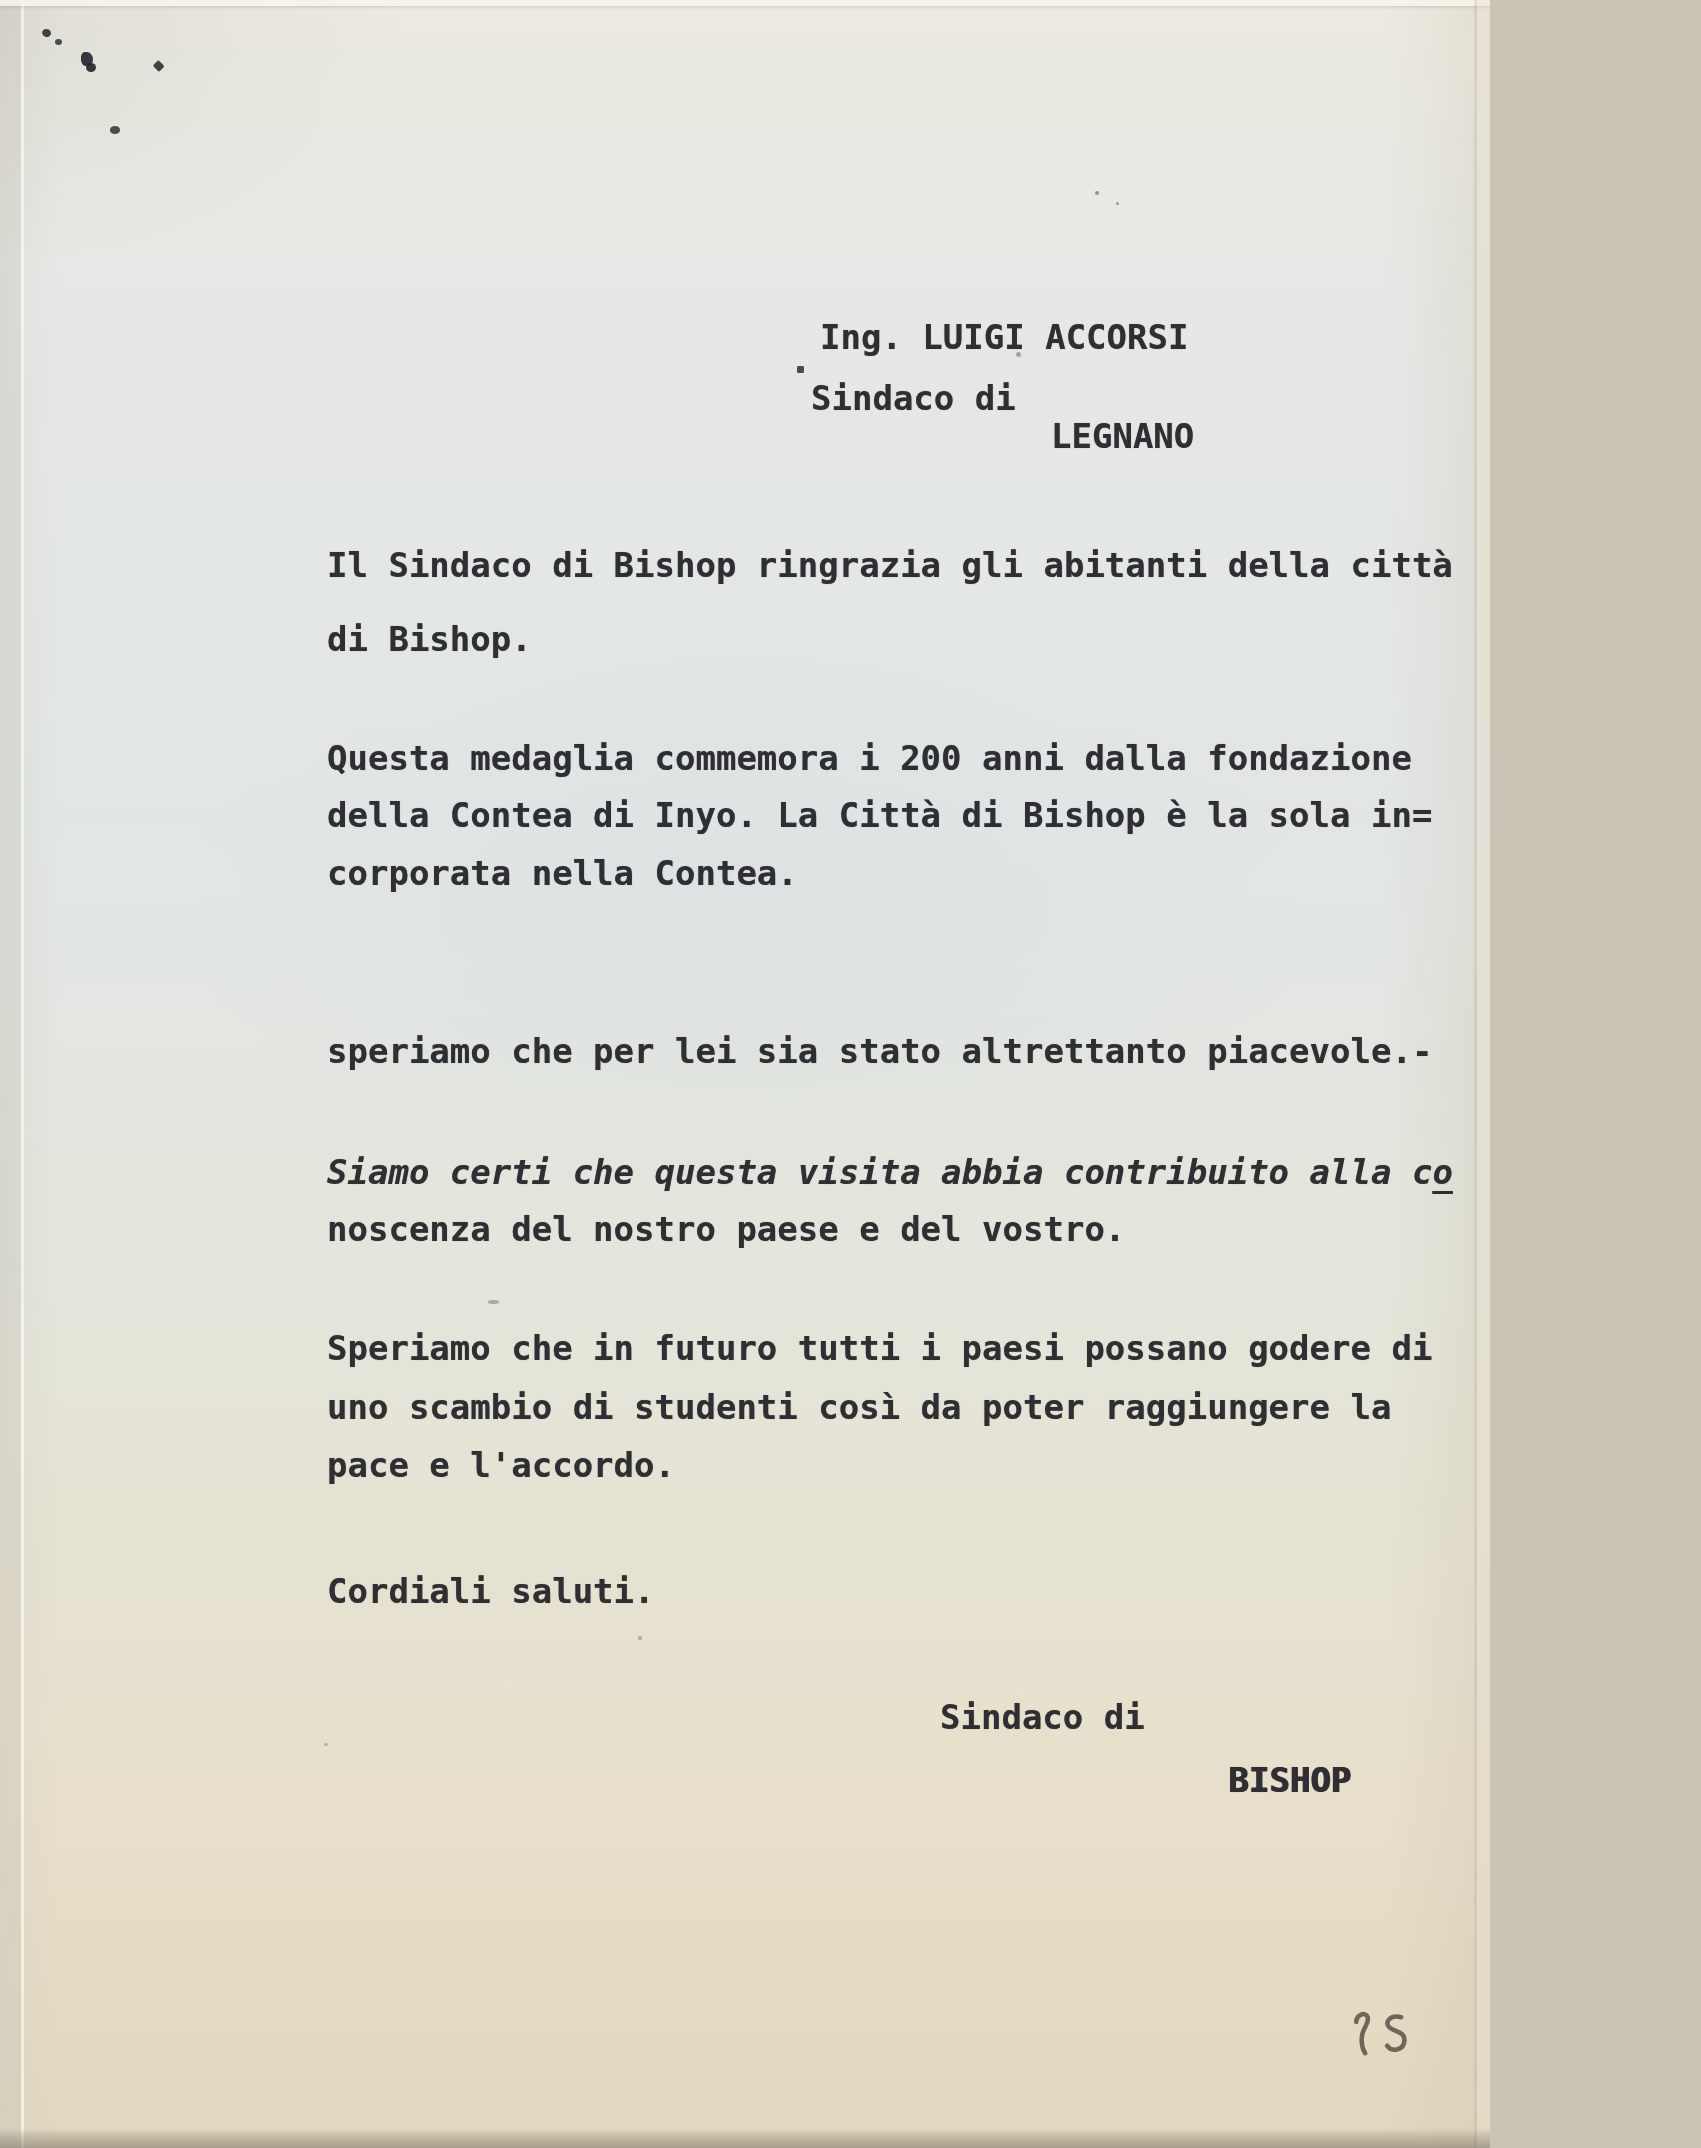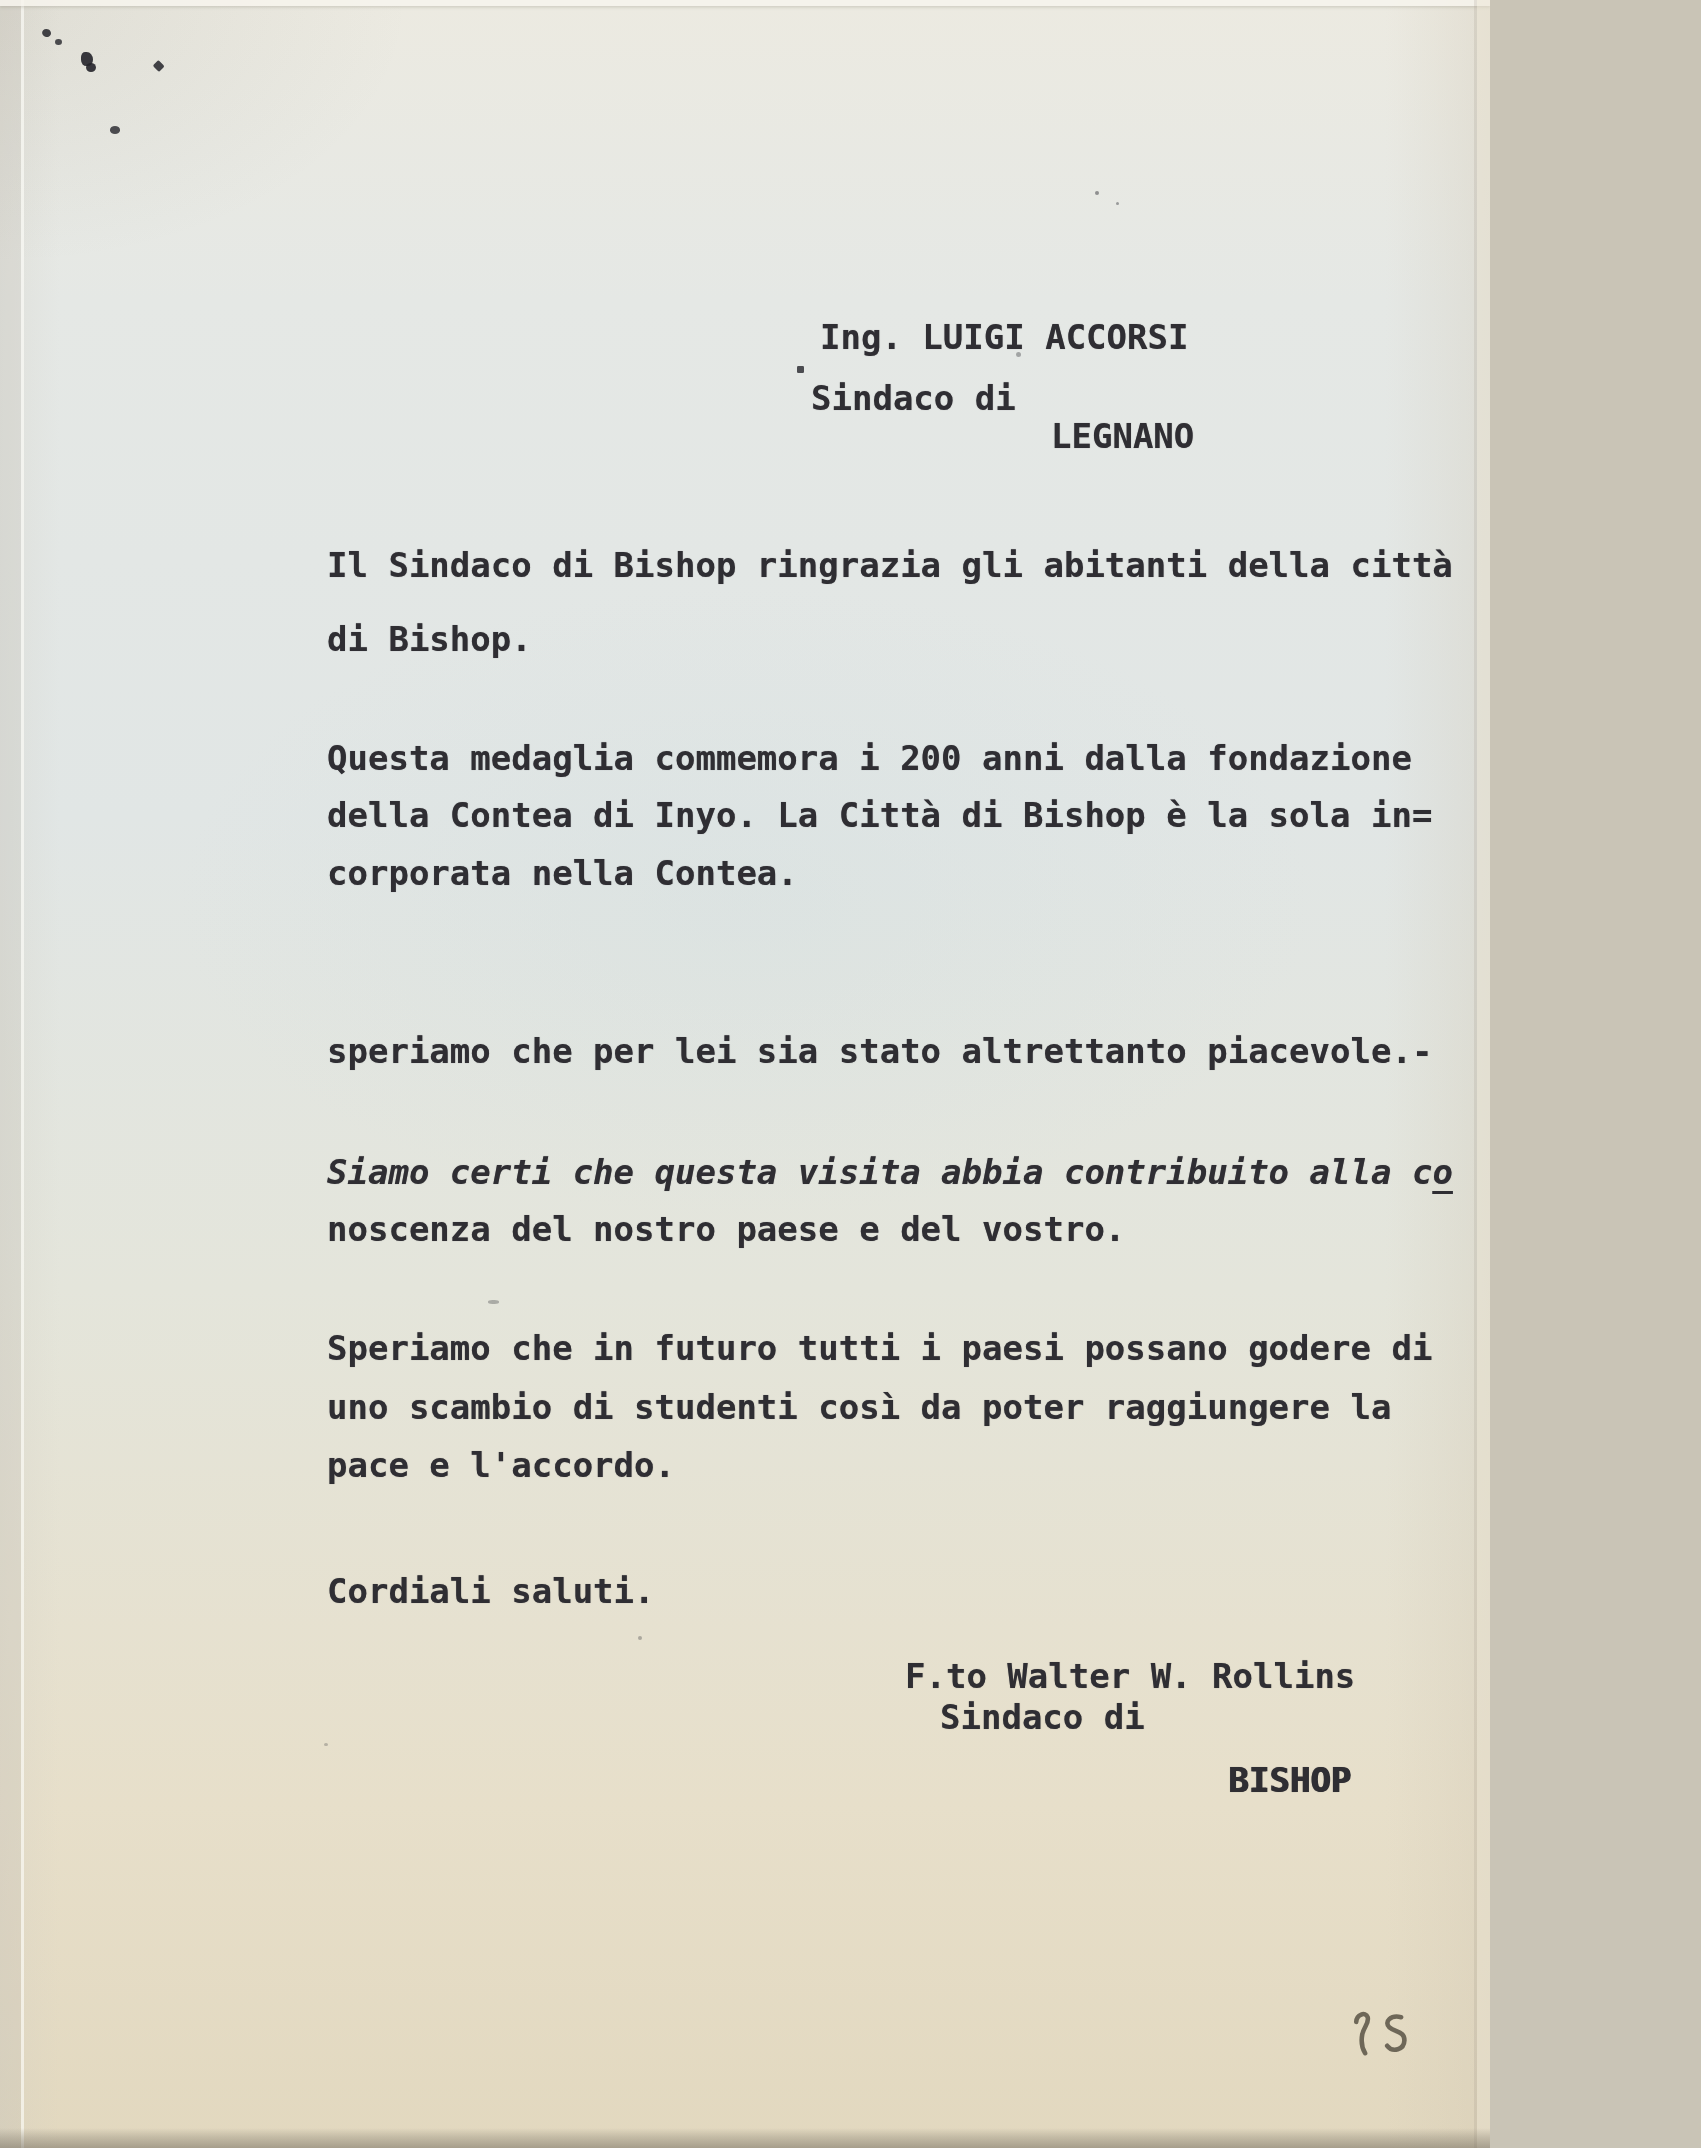--- a/index.html
+++ b/index.html
@@ -82,21 +82,20 @@
 
   <div class="tl" style="left:327px;top:1152px;font-style:italic;"><span>Siamo certi che questa visita abbia contribuito alla c</span><span class="u-char">o</span></div>
   <div class="tl" style="left:327px;top:1209px;">noscenza del nostro paese e del vostro.</div>
 
   <div class="tl" style="left:327px;top:1328px;">Speriamo che in futuro tutti i paesi possano godere di</div>
   <div class="tl" style="left:327px;top:1387px;">uno scambio di studenti così da poter raggiungere la</div>
   <div class="tl" style="left:327px;top:1445px;">pace e l'accordo.</div>
 
   <div class="tl" style="left:327px;top:1571px;">Cordiali saluti.</div>
 
-  <div class="tl" style="left:905px;top:1656px;">F.to Walter W. Rollins</div>
   <div class="tl" style="left:940px;top:1697px;">Sindaco di</div>
   <div class="tl overstrike" style="left:1228px;top:1760px;">BISHOP</div>
 
   <svg class="pencil-mark" viewBox="0 0 110 85">
     <g fill="none" stroke="#5e584a" stroke-width="5.5" stroke-linecap="round" opacity="0.88" transform="rotate(-4 55 40)">
       <path d="M 22 18 C 23 9 34 6 36 13 C 38 20 30 25 28 34 C 26 42 27 50 30 56"></path>
       <path d="M 76 16 C 64 12 55 20 61 27 C 68 34 79 33 78 44 C 77 55 63 58 57 49"></path>
     </g>
   </svg>
   <span class="pencil-label">25</span>

